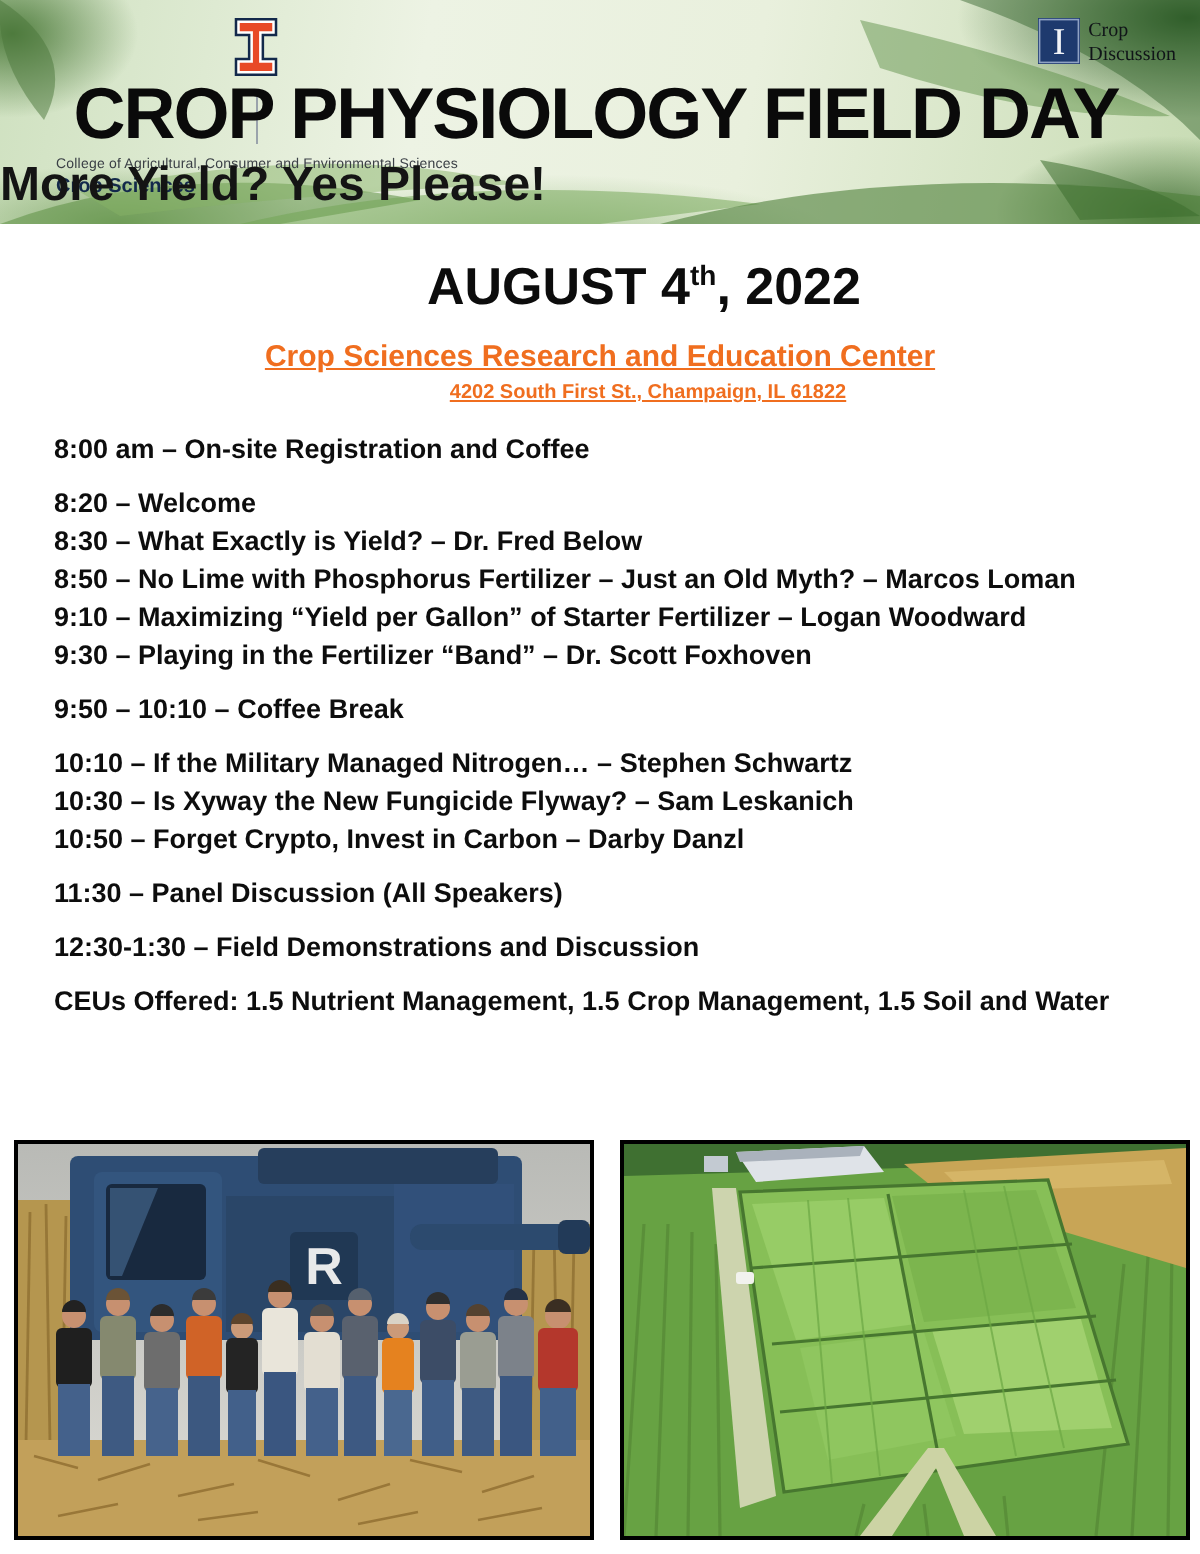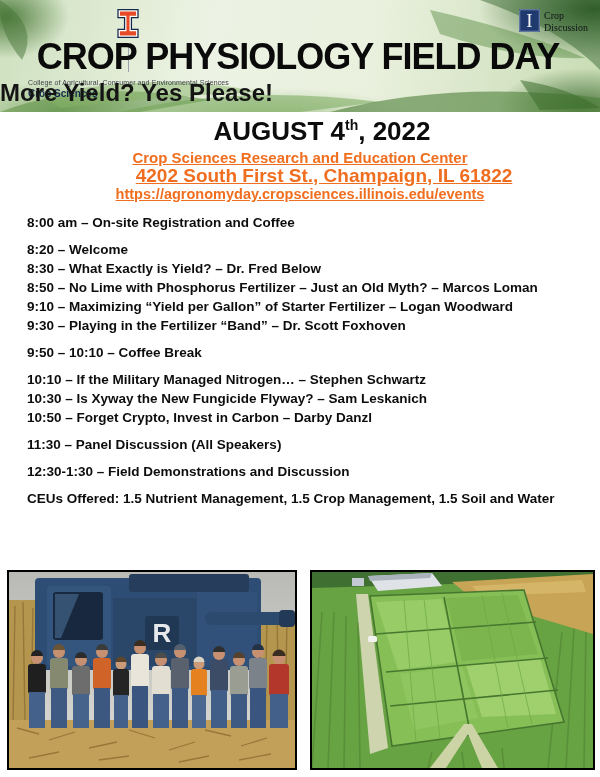--- a/index.html
+++ b/index.html
@@ -23,25 +23,25 @@
   .dept-line{font-size:10px;font-weight:bold;color:#13294b;}
   .brand-right{position:absolute;right:12px;top:9px;display:flex;align-items:flex-start;gap:4px;}
   .cp-text{font-family:"Liberation Serif",serif;font-size:10px;line-height:1.15;color:#101418;padding-top:1px;}
   .banner-title{position:absolute;left:0;top:36px;width:596px;text-align:center;
     font-size:36px;font-weight:800;letter-spacing:-1px;color:#0a0a0a;margin:0;}
   .banner-tagline{position:absolute;left:0;top:79px;width:600px;text-align:left;
     font-size:24px;font-weight:800;color:#141414;margin:0;}
 
   
   .event-info{text-align:center;padding-top:5px;}
-  .date-line{font-size:26px;font-weight:800;color:#0c0c0c;line-height:1.1;margin:0;padding-left:44px;}
+  .date-line{font-size:26px;font-weight:800;color:#0c0c0c;line-height:1.1;margin:12px;padding-left:44px;}
   .date-line sup{font-size:14px;vertical-align:super;}
   .link{color:#f06e1f;font-weight:bold;text-decoration:underline;display:inline-block;}
   .venue-line{font-size:15px;line-height:18px;margin-top:3px;}
-  .addr-line{font-size:19px;line-height:18px;margin-left:48px;}
+  .addr-line{font-size:10px;line-height:18px;margin-left:48px;}
   .note-line{font-size:16.5px;font-weight:bold;font-style:italic;color:#0e0e0e;line-height:21px;margin-top:1px;}
   .url-line{font-size:14.5px;line-height:19px;}
 
   
   .schedule{padding:9px 12px 0 27px;}
   .sched-group{margin:0 0 8px 0;}
   .sched-group p{margin:0;font-size:13.5px;font-weight:bold;color:#0d0d0d;line-height:19px;
     white-space:nowrap;}
 
   
@@ -93,21 +93,20 @@
     </div>
 
     <h1 class="banner-title">CROP PHYSIOLOGY FIELD DAY</h1>
     <h2 class="banner-tagline">More Yield? Yes Please!</h2>
   </div>
 
   <div class="event-info">
     <p class="date-line"><span>AUGUST 4</span><sup>th</sup><span>, 2022</span></p>
     <div class="venue-line"><a class="link">Crop Sciences Research and Education Center</a></div>
     <div class="addr-line"><a class="link">4202 South First St., Champaign, IL 61822</a></div>
-    <div class="url-line"><a class="link">https://agronomyday.cropsciences.illinois.edu/events</a></div>
   </div>
 
   <div class="schedule">
     <div class="sched-group">
       <p>8:00 am – On-site Registration and Coffee</p>
     </div>
     <div class="sched-group">
       <p>8:20 – Welcome</p>
       <p>8:30 – What Exactly is Yield? – Dr. Fred Below</p>
       <p>8:50 – No Lime with Phosphorus Fertilizer – Just an Old Myth? – Marcos Loman</p>

